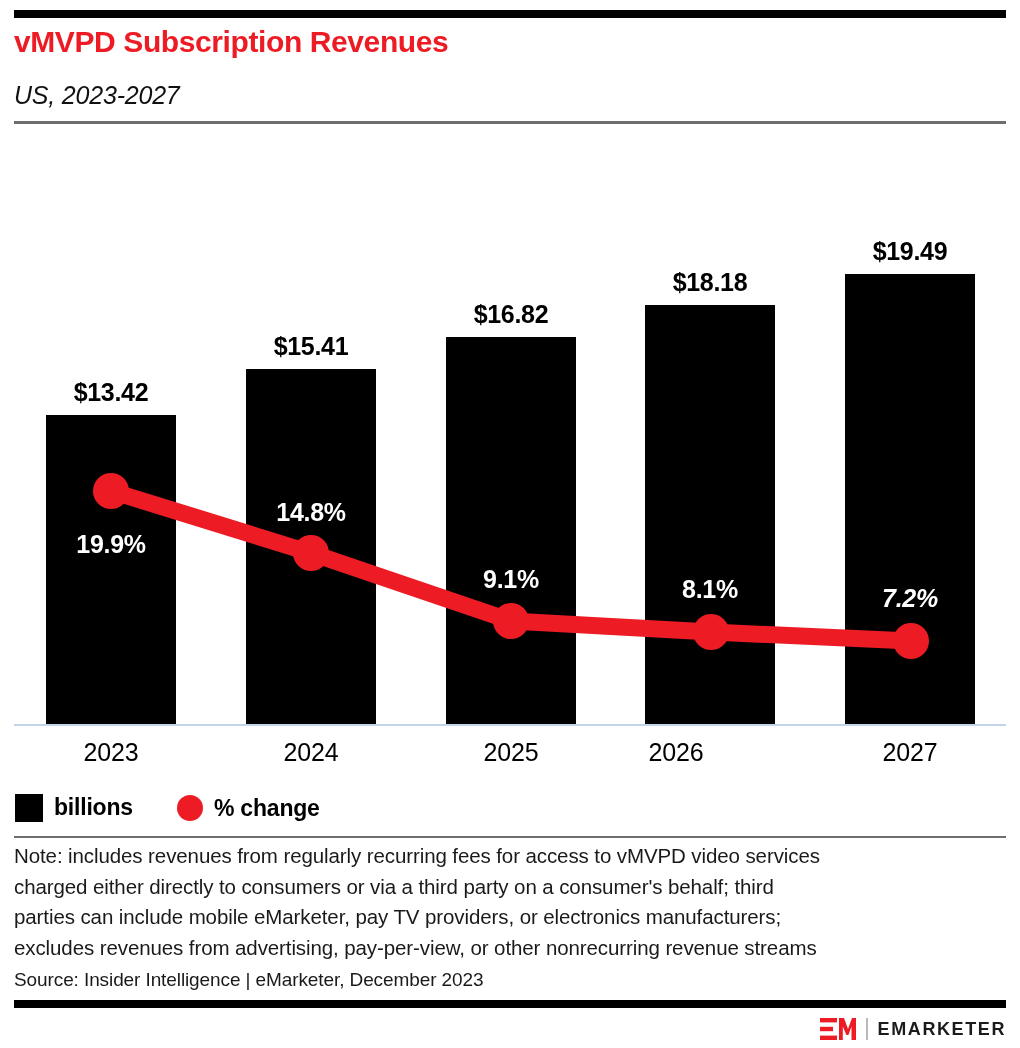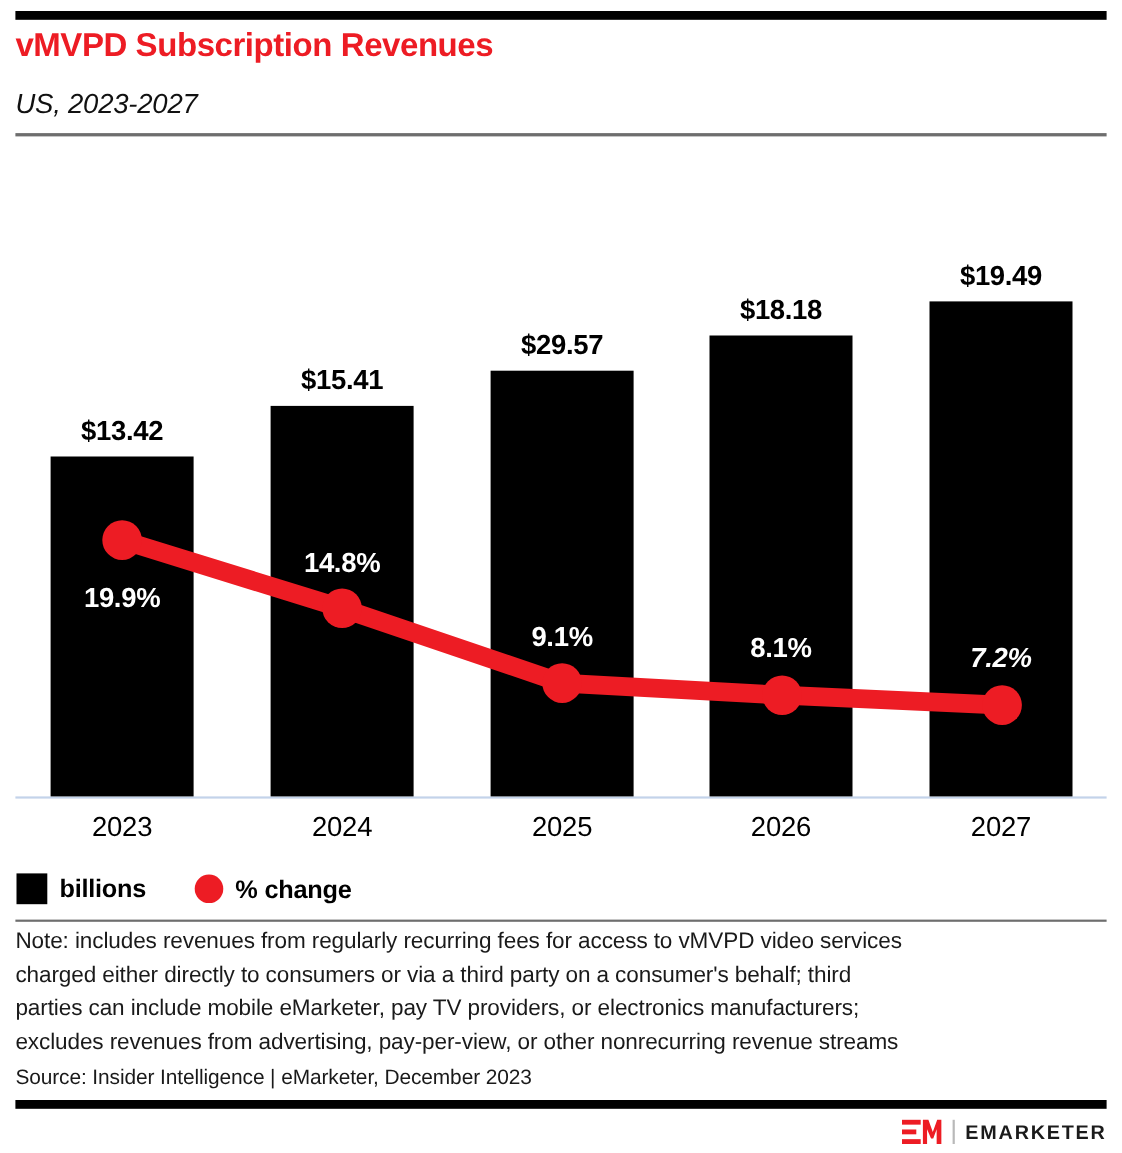--- a/index.html
+++ b/index.html
@@ -233,21 +233,21 @@
     <div class="axis-line"></div>
 
     <div class="bar" style="left:46px; top:415px; width:130px; height:309px;"></div>
     <div class="bar" style="left:246px; top:369px; width:130px; height:355px;"></div>
     <div class="bar" style="left:446px; top:337px; width:130px; height:387px;"></div>
     <div class="bar" style="left:645px; top:305px; width:130px; height:419px;"></div>
     <div class="bar" style="left:845px; top:274px; width:130px; height:450px;"></div>
 
     <div class="bar-label" style="left:46px; top:378px; width:130px;">$13.42</div>
     <div class="bar-label" style="left:246px; top:332px; width:130px;">$15.41</div>
-    <div class="bar-label" style="left:446px; top:300px; width:130px;">$29.57</div>
+    <div class="bar-label" style="left:446px; top:300px; width:130px;">$16.82</div>
     <div class="bar-label" style="left:645px; top:268px; width:130px;">$18.18</div>
     <div class="bar-label" style="left:845px; top:237px; width:130px;">$19.49</div>
 
     <svg class="line-svg" viewBox="0 0 1020 1048">
       <polyline points="111,491 311,553 511,621 711,632 911,641" fill="none" stroke="#ED1C24" stroke-width="17" stroke-linecap="round" stroke-linejoin="round"></polyline>
       <circle cx="111" cy="491" r="18" fill="#ED1C24"></circle>
       <circle cx="311" cy="553" r="18" fill="#ED1C24"></circle>
       <circle cx="511" cy="621" r="18" fill="#ED1C24"></circle>
       <circle cx="711" cy="632" r="18" fill="#ED1C24"></circle>
       <circle cx="911" cy="641" r="18" fill="#ED1C24"></circle>
@@ -255,21 +255,21 @@
 
     <div class="pct-label" style="left:46px; top:530px; width:130px;">19.9%</div>
     <div class="pct-label" style="left:246px; top:498px; width:130px;">14.8%</div>
     <div class="pct-label" style="left:446px; top:565px; width:130px;">9.1%</div>
     <div class="pct-label" style="left:645px; top:575px; width:130px;">8.1%</div>
     <div class="pct-label" style="left:845px; top:584px; width:130px;font-style:italic;">7.2%</div>
 
     <div class="xtick" style="left:46px; width:130px;">2023</div>
     <div class="xtick" style="left:246px; width:130px;">2024</div>
     <div class="xtick" style="left:446px; width:130px;">2025</div>
-    <div class="xtick" style="left:645px; width:130px;">2026</div>
+    <div class="xtick" style="left:611px; width:130px;">2026</div>
     <div class="xtick" style="left:845px; width:130px;">2027</div>
   </div>
 
   <div class="legend">
     <div class="legend-item">
       <span class="legend-swatch-square"></span>
       <span class="legend-label">billions</span>
     </div>
     <div class="legend-item">
       <span class="legend-swatch-circle"></span>

